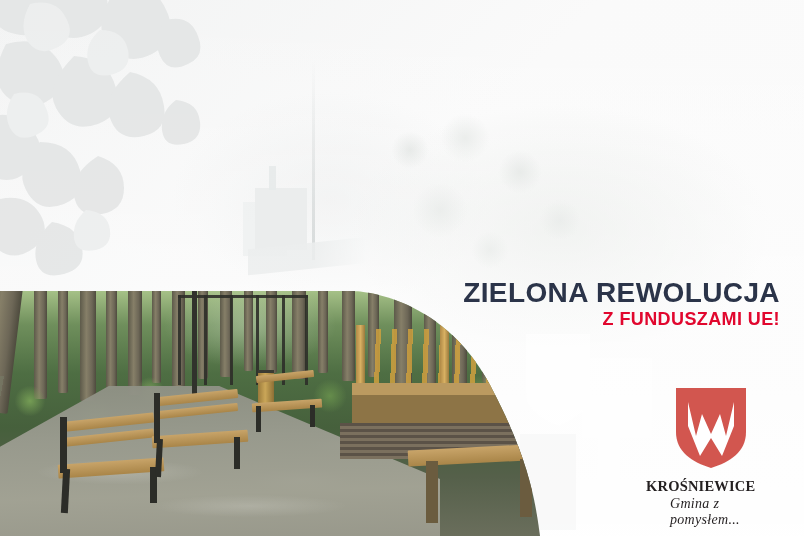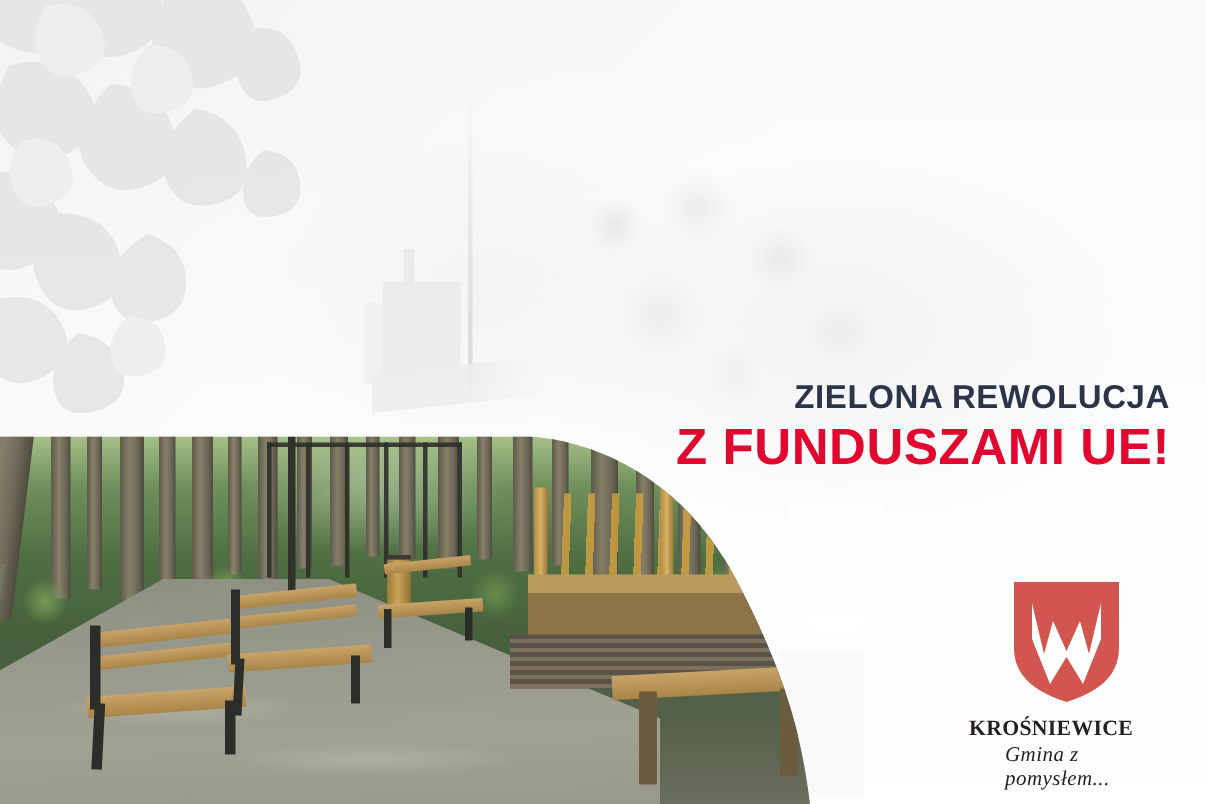--- a/index.html
+++ b/index.html
@@ -113,27 +113,28 @@
     right: 24px;
     top: 252px;
     text-align: right;
     font-weight: bold;
     line-height: 1.18;
     white-space: nowrap;
   }
   .tagline .tg-line1 {
     display: block;
     color: #2b3449;
-    font-size: 22px;
+    font-size: 28px;
     letter-spacing: .4px;
+    margin-top: 24px;
   }
   .tagline .tg-line2 {
     display: block;
     color: #e1072e;
-    font-size: 34px;
+    font-size: 18px;
     letter-spacing: .4px;
   }
 
   
   .photo-panel {
     position: absolute;
     left: 0;
     top: 265px;
     width: 560px;
     height: 271px;

